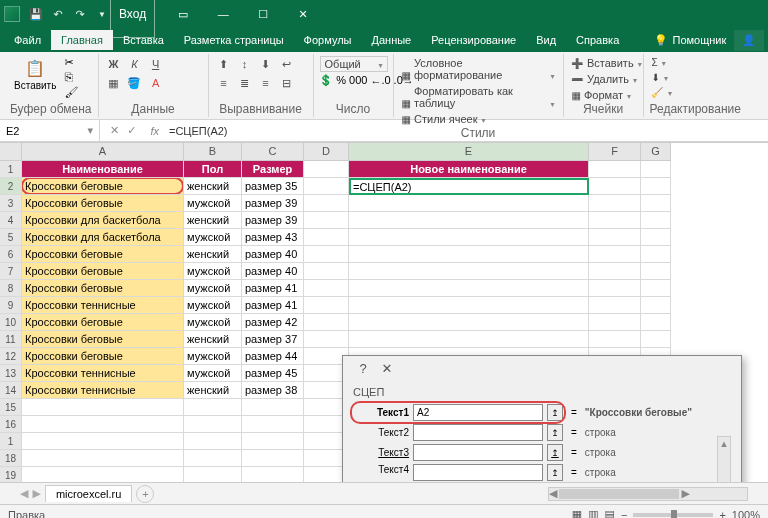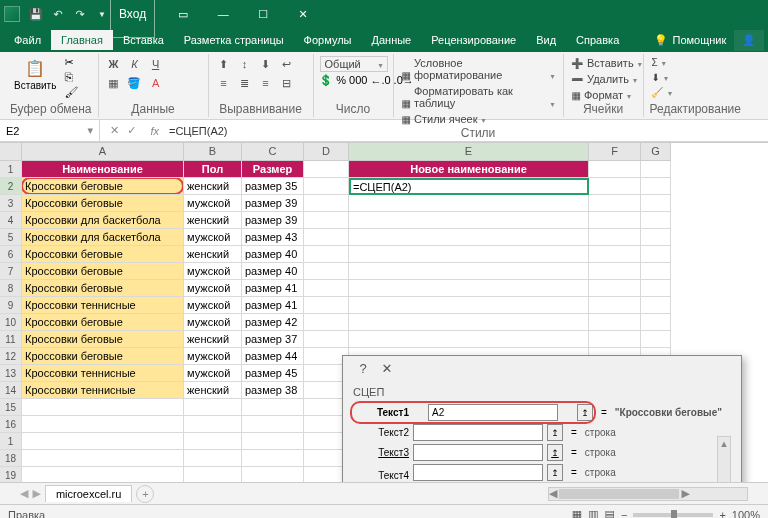--- a/index.html
+++ b/index.html
@@ -389,21 +389,21 @@
     </div>
   <div class="dialog">
     <div class="dialog-title">
       <span class="dbtn">?</span>
       <span class="dbtn">✕</span>
     </div>
     <div class="dialog-body" style="position:relative">
       <div class="fname">СЦЕП</div>
       <div id="args">
           <div class="arg-row">
-            <div class="ring-arg" style="display: flex; align-items: center; gap: 19px; border-radius: 8px;">
+            <div class="ring-arg" style="display: flex; align-items: center; gap: 4px; border-radius: 8px;">
               <div class="lbl b">Текст1</div>
               <div class="inp">A2</div>
               <div class="ref">↥</div>
             </div>
             <div class="eq">=</div>
             <div class="val" style="font-weight: bold;">"Кроссовки беговые"</div>
           </div>
           <div class="arg-row">
             <div style="display: flex; align-items: center; gap: 4px;">
               <div class="lbl">Текст2</div>
@@ -416,21 +416,21 @@
           <div class="arg-row">
             <div style="display: flex; align-items: center; gap: 4px; text-decoration: underline;">
               <div class="lbl">Текст3</div>
               <div class="inp"></div>
               <div class="ref">↥</div>
             </div>
             <div class="eq">=</div>
             <div class="val">строка</div>
           </div>
           <div class="arg-row">
-            <div style="display: flex; align-items: flex-end; gap: 4px;">
+            <div style="display: flex; align-items: flex-start; gap: 4px;">
               <div class="lbl">Текст4</div>
               <div class="inp"></div>
               <div class="ref">↥</div>
             </div>
             <div class="eq">=</div>
             <div class="val">строка</div>
           </div>
         </div>
       <div class="dlg-scroll">
           <span>▴</span>

